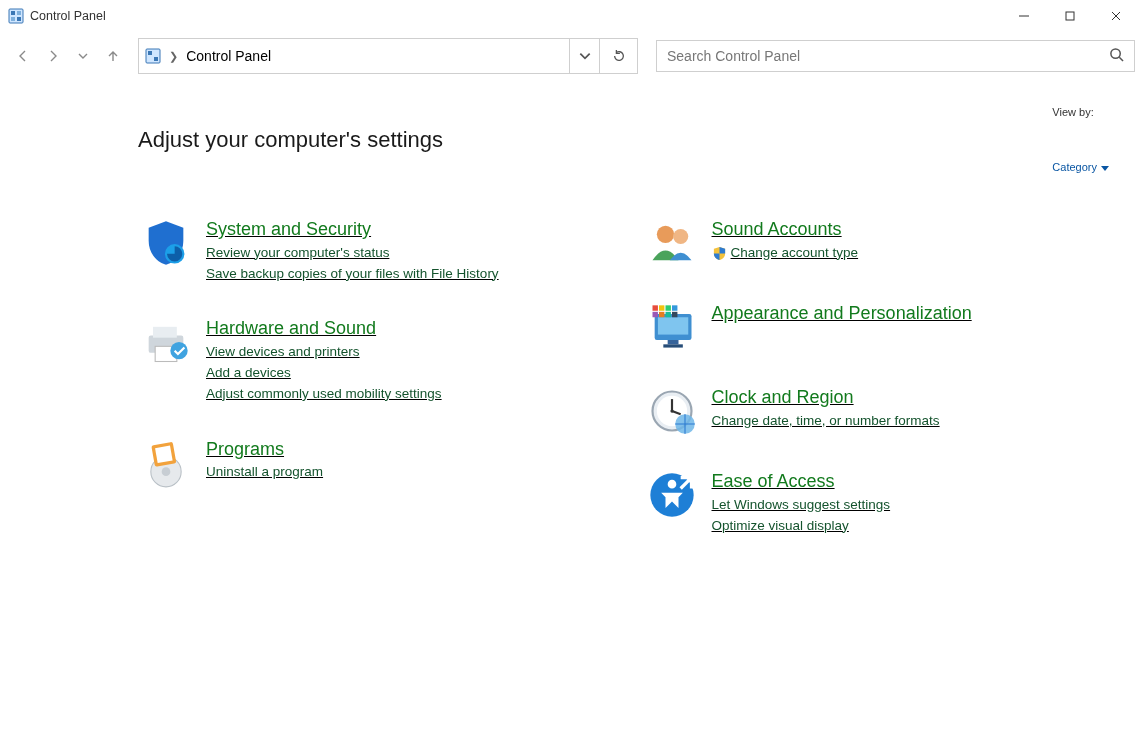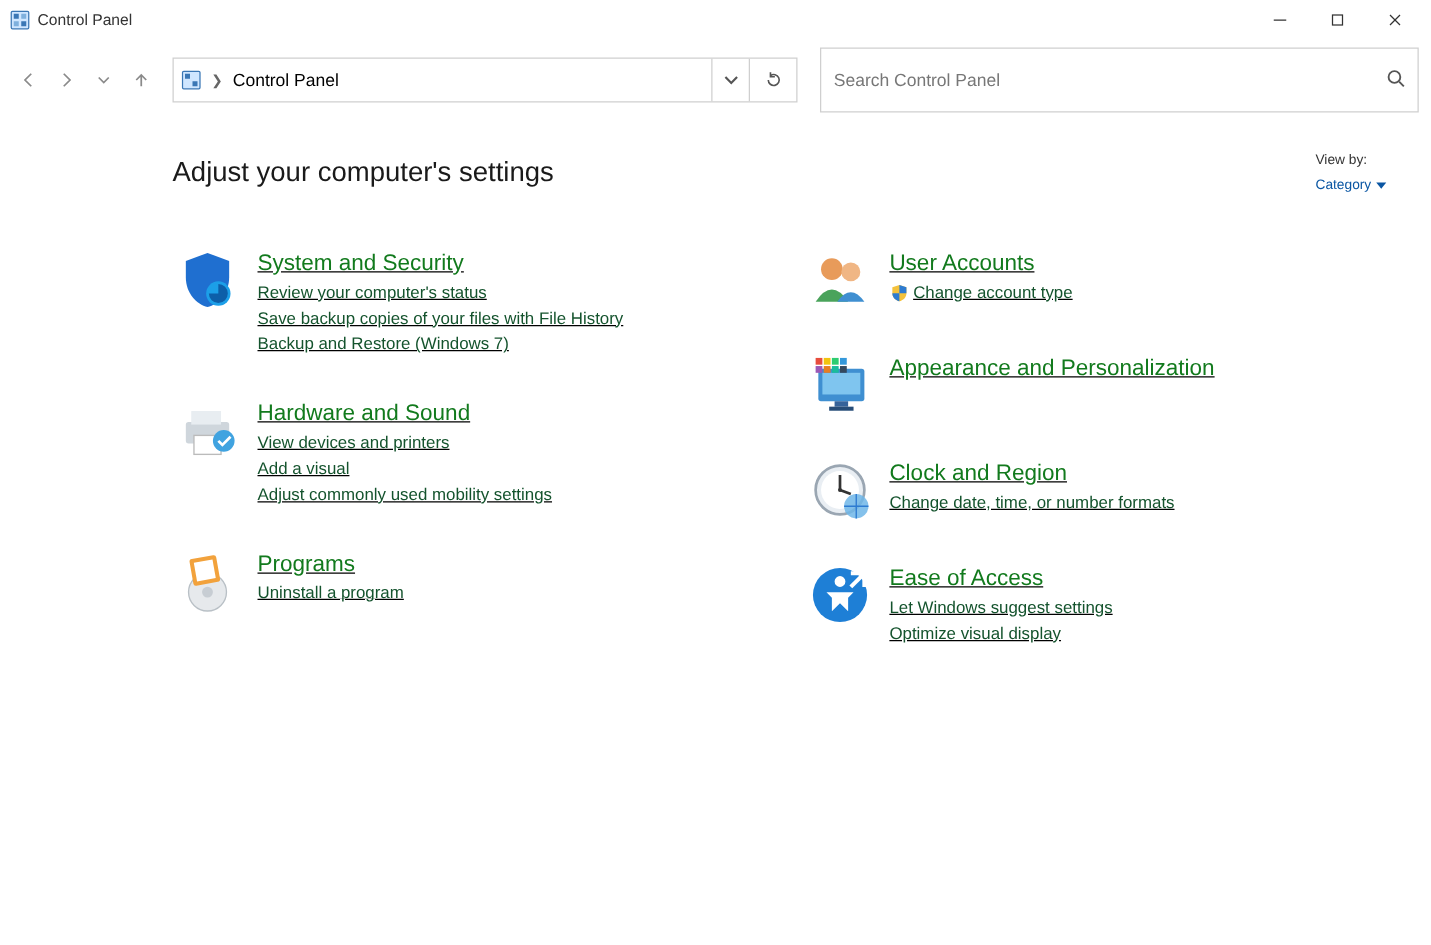--- a/index.html
+++ b/index.html
@@ -70,21 +70,21 @@
     border-left: 1px solid #cfcfcf;
     display:flex; align-items:center; justify-content:center;
     color:#555;
   }
   .addr-drop { width: 30px; }
   .addr-drop svg, .addr-refresh svg { width:14px; height:14px; stroke:#555; fill:none; stroke-width:1.5;}
   .searchbar {
     flex: 1;
     display:flex; align-items:center;
     border: 1px solid #cfcfcf;
-    height: 52px;
+    height: 32px;
     margin-left: 12px;
     padding: 0 10px;
   }
   .searchbar input {
     border:none; outline:none; flex:1;
     font-size: 14px;
     color:#555;
   }
   .searchbar input::placeholder { color:#777; }
   .searchbar .sicon svg { width:15px; height:15px; stroke:#555; fill:none; stroke-width:1.6; }
@@ -101,21 +101,21 @@
     font-size: 22px;
     color: #1a1a1a;
     font-weight: 400;
   }
   .viewby {
     margin-left: auto;
     font-size: 11px;
     color:#333;
     display:flex; align-items:flex-start; gap: 8px; flex-direction: column;
   }
-  .viewby .val { color:#0a56a3; cursor:default; }
+  .viewby .val { color:#0a56a3; cursor:default;margin-top:35px; }
   .viewby .val::after {
     content:"";
     display:inline-block;
     width:0;height:0;
     margin-left:4px;
     border-left:4px solid transparent;
     border-right:4px solid transparent;
     border-top:5px solid #0a56a3;
     vertical-align: middle;
   }
@@ -280,39 +280,38 @@
           <svg viewBox="0 0 48 48">
               <path d="M24 4 L40 10 V22 C40 34 32 42 24 44 C16 42 8 34 8 22 V10 Z" fill="#1f6fd0"></path>
               <circle cx="32" cy="34" r="9" fill="#1c9fe8"></circle>
               <path d="M32 27 a7 7 0 1 1 -7 7 h7 z" fill="#0d5fa9"></path>
             </svg>
         </div>
         <div class="texts">
           <div class="cat-title">System and Security</div>
           <div class="cat-link noline">Review your computer's status</div>
           <div class="cat-link noline">Save backup copies of your files with File History</div>
-          <div class="cat-link noline">Backup and Restore (Windows 7)</div>
         </div>
       </div>
 
 
       <div class="cat">
         <div class="icon">
           <svg viewBox="0 0 48 48">
               <rect x="8" y="18" width="32" height="16" rx="2" fill="#cfd6dc"></rect>
               <rect x="12" y="10" width="22" height="10" fill="#e8edf1"></rect>
               <rect x="14" y="28" width="20" height="14" fill="#fff" stroke="#bbb"></rect>
               <circle cx="36" cy="32" r="8" fill="#40a3e0"></circle>
               <path d="M32 32 l3 3 l6 -6" stroke="#fff" stroke-width="2" fill="none"></path>
             </svg>
         </div>
         <div class="texts">
           <div class="cat-title">Hardware and Sound</div>
           <div class="cat-link noline">View devices and printers</div>
-          <div class="cat-link noline">Add a visual</div>
+          <div class="cat-link noline">Add a devices</div>
           <div class="cat-link noline">Adjust commonly used mobility settings</div>
         </div>
       </div>
 
       <div class="cat">
         <div class="icon">
           <svg viewBox="0 0 48 48">
               <circle cx="24" cy="32" r="14" fill="#e6e9ec" stroke="#b9c0c6"></circle>
               <circle cx="24" cy="32" r="4" fill="#c7cdd3"></circle>
               <rect x="12" y="6" width="20" height="20" rx="2" fill="#f2a23c" transform="rotate(-10 22 16)"></rect>
@@ -332,21 +331,21 @@
       <div class="cat">
         <div class="icon">
           <svg viewBox="0 0 48 48">
               <circle cx="18" cy="16" r="8" fill="#e89b5a"></circle>
               <path d="M6 40 q12 -18 24 0 z" fill="#4aa35b"></path>
               <circle cx="32" cy="18" r="7" fill="#f0b684"></circle>
               <path d="M22 40 q10 -14 20 0 z" fill="#3f8fd1"></path>
             </svg>
         </div>
         <div class="texts">
-          <div class="cat-title">User Accounts</div>
+          <div class="cat-title">Sound Accounts</div>
           <div class="cat-link">
             <span class="shield-inline">
               <svg viewBox="0 0 16 16">
                   <path d="M8 1 L14 3 V8 C14 12 11 14 8 15 C5 14 2 12 2 8 V3 Z" fill="#f4c23c"></path>
                   <path d="M8 1 L14 3 V8 H8 Z" fill="#2d7bd1"></path>
                   <path d="M8 15 C5 14 2 12 2 8 H8 Z" fill="#2d7bd1"></path>
                 </svg>
             </span>
             <span>Change account type</span>
           </div>

